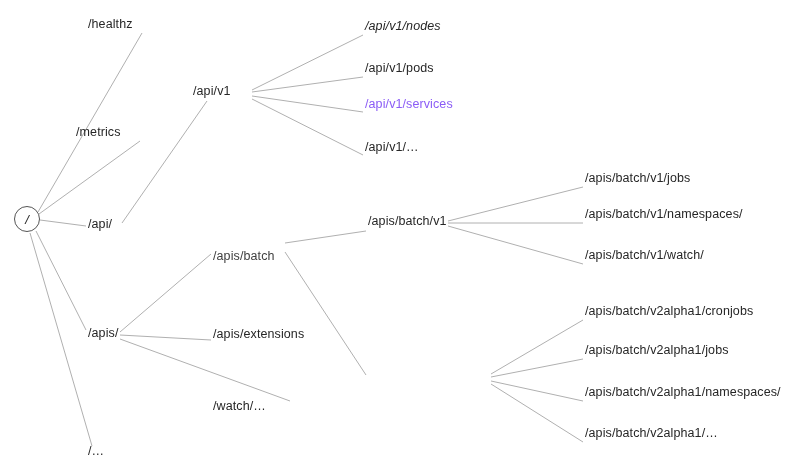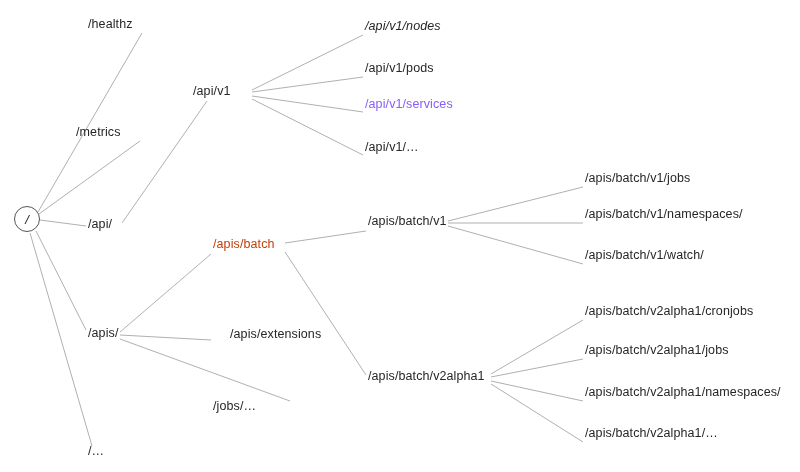--- a/index.html
+++ b/index.html
@@ -92,29 +92,28 @@
   <div id="nodes">
     <div class="root-node" style="left: 14px; top: 206px; width: 26px; height: 26px; border-color: rgb(85, 85, 85);">
       <span class="root-glyph">/</span>
     </div>
   <div class="node-label" style="left: 88px; top: 28px; color: rgb(38, 38, 38); text-align: right;">/healthz</div>
       <div class="node-label" style="left: 76px; top: 136px; color: rgb(38, 38, 38);">/metrics</div>
       <div class="node-label" style="left: 88px; top: 228px; color: rgb(38, 38, 38);">/api/</div>
       <div class="node-label" style="left: 88px; top: 337px; color: rgb(38, 38, 38);">/apis/</div>
       <div class="node-label" style="left: 88px; top: 455px; color: rgb(38, 38, 38);">/…</div>
       <div class="node-label" style="left: 193px; top: 95px; color: rgb(38, 38, 38);">/api/v1</div>
-      <div class="node-label" style="left: 213px; top: 248px; color: #c2410c; text-align: right;">/apis/batch</div>
-      <div class="node-label" style="left: 213px; top: 338px; color: rgb(38, 38, 38); margin-left: 17px;">/apis/extensions</div>
-      <div class="node-label" style="left: 213px; top: 410px; color: rgb(38, 38, 38);">/jobs/…</div>
+      <div class="node-label" style="left: 213px; top: 260px; color: #404040; text-align: right;">/apis/batch</div>
+      <div class="node-label" style="left: 213px; top: 338px; color: rgb(38, 38, 38);">/apis/extensions</div>
+      <div class="node-label" style="left: 213px; top: 410px; color: rgb(38, 38, 38);">/watch/…</div>
       <div class="node-label" style="left: 365px; top: 30px; color: rgb(38, 38, 38); font-style: italic;">/api/v1/nodes</div>
       <div class="node-label" style="left: 365px; top: 72px; color: rgb(38, 38, 38);">/api/v1/pods</div>
       <div class="node-label" style="left: 365px; top: 108px; color: #8b5cf6;">/api/v1/services</div>
       <div class="node-label" style="left: 365px; top: 151px; color: rgb(38, 38, 38);">/api/v1/…</div>
       <div class="node-label" style="left: 368px; top: 225px; color: rgb(38, 38, 38);">/apis/batch/v1</div>
-      <div class="node-label" style="left: 368px; top: 380px; color: rgb(38, 38, 38);">/apis/batch/v2alpha1</div>
       <div class="node-label" style="left: 585px; top: 182px; color: rgb(38, 38, 38);">/apis/batch/v1/jobs</div>
       <div class="node-label" style="left: 585px; top: 218px; color: rgb(38, 38, 38);">/apis/batch/v1/namespaces/</div>
       <div class="node-label" style="left: 585px; top: 259px; color: rgb(38, 38, 38);">/apis/batch/v1/watch/</div>
       <div class="node-label" style="left: 585px; top: 315px; color: rgb(38, 38, 38);">/apis/batch/v2alpha1/cronjobs</div>
       <div class="node-label" style="left: 585px; top: 354px; color: rgb(38, 38, 38);">/apis/batch/v2alpha1/jobs</div>
       <div class="node-label" style="left: 585px; top: 396px; color: rgb(38, 38, 38);">/apis/batch/v2alpha1/namespaces/</div>
       <div class="node-label" style="left: 585px; top: 437px; color: rgb(38, 38, 38);">/apis/batch/v2alpha1/…</div>
     </div>
 
 </div>

